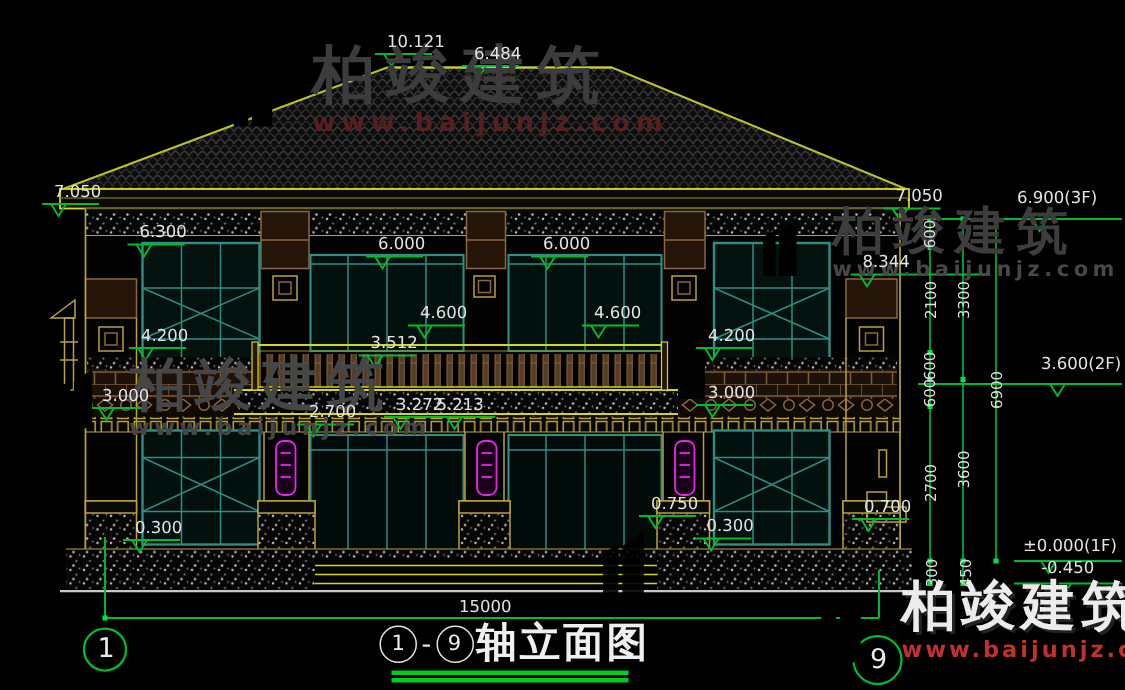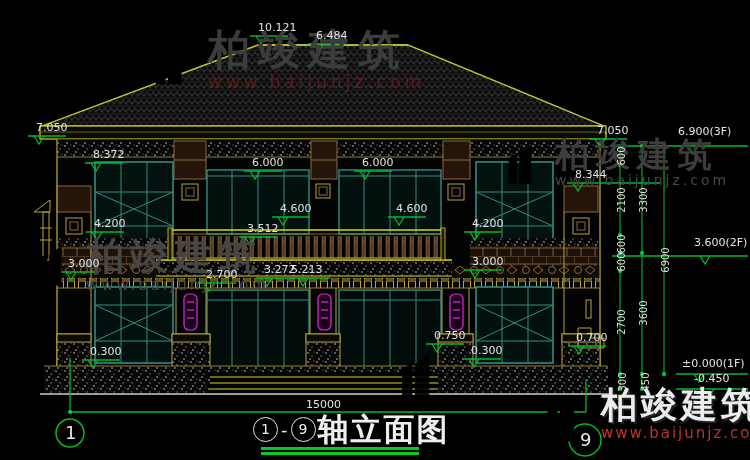--- a/index.html
+++ b/index.html
@@ -6,35 +6,35 @@
   #stage{position:relative;width:750px;height:460px;background:#000;overflow:hidden;
          font-family:"DejaVu Sans",sans-serif;}
   .dim{position:absolute;color:#e3e3e3;font-size:11px;line-height:11px;white-space:nowrap;}
   .vdim{position:absolute;color:#dedede;font-size:10px;line-height:10px;white-space:nowrap;
         transform:rotate(-90deg);transform-origin:center;}
   .bubble-digit{position:absolute;color:#e8e8e8;font-size:18px;line-height:18px;}
   
   .wm{position:absolute;display:flex;align-items:flex-start;gap:6px;pointer-events:none;}
   .wm .wtxt{display:flex;flex-direction:column;}
   .wm .brand{font-weight:bold;white-space:nowrap;}
-  .wm .site{font-weight:normal;white-space:nowrap;letter-spacing:2px;}
+  .wm .site{font-weight:bold;white-space:nowrap;letter-spacing:2px;}
   .wm1 .brand{font-size:42px;line-height:44px;color:#3c3c3c;letter-spacing:8px;}
   .wm1 .site{font-size:17px;color:#571f1f;letter-spacing:4px;}
   .wm2 .brand{font-size:38px;line-height:40px;color:#464646;letter-spacing:6px;}
   .wm2 .site{font-size:15px;color:#464646;letter-spacing:3px;}
   .wm3 .brand{font-size:34px;line-height:36px;color:#3d3d3d;letter-spacing:7px;}
   .wm3 .site{font-size:14px;color:#474747;letter-spacing:3px;}
   .wm5 .brand{font-size:36px;line-height:38px;color:#ececec;text-shadow:2px 2px 0 #222;letter-spacing:4px;}
   .wm5 .site{font-size:15px;color:#c2312b;letter-spacing:2px;}
   
   #title-bar{position:absolute;left:253px;top:415px;display:flex;align-items:center;gap:2px;color:#efefef;}
   #title-bar .circ{display:inline-flex;align-items:center;justify-content:center;width:23px;height:23px;
       border:1.5px solid #e3e3e3;border-radius:50%;font-size:14px;line-height:14px;}
   #title-bar .dash{font-size:18px;margin:0 1px;color:#e3e3e3;}
-  #title-bar .ttl{font-size:31px;line-height:28px;font-weight:bold;letter-spacing:2px;}
+  #title-bar .ttl{font-size:27px;line-height:28px;font-weight:bold;letter-spacing:2px;}
   .underline{position:absolute;background:#00cc22;height:3px;width:158px;left:261px;}
 </style>
 </head>
 <body>
 
 <div id="stage">
 
   <svg width="750" height="460" viewBox="0 0 750 460" style="position:absolute;left:0;top:0">
     <defs>
       <pattern id="tiles" width="12" height="8" patternUnits="userSpaceOnUse">
@@ -395,21 +395,21 @@
   <div class="wm" style="left:383px;top:342px;opacity:.9">
     <svg class="logo-gray" width="68" height="82" viewBox="0 0 100 110">
         <use href="#bjlogo"></use>
       </svg>
   </div>
 
   <div class="dim" style="left:258px;top:22px">10.121</div>
   <div class="dim" style="left:316px;top:30px">6.484</div>
   <div class="dim" style="left:36px;top:122px">7.050</div>
   <div class="dim" style="left:597px;top:125px">7.050</div>
-  <div class="dim" style="left:93px;top:149px">8.372</div>
+  <div class="dim" style="left:93px;top:149px">6.300</div>
   <div class="dim" style="left:575px;top:169px">8.344</div>
   <div class="dim" style="left:252px;top:157px">6.000</div>
   <div class="dim" style="left:362px;top:157px">6.000</div>
   <div class="dim" style="left:280px;top:203px">4.600</div>
   <div class="dim" style="left:396px;top:203px">4.600</div>
   <div class="dim" style="left:247px;top:223px">3.512</div>
   <div class="dim" style="left:94px;top:218px">4.200</div>
   <div class="dim" style="left:472px;top:218px">4.200</div>
   <div class="dim" style="left:68px;top:258px">3.000</div>
   <div class="dim" style="left:472px;top:256px">3.000</div>

